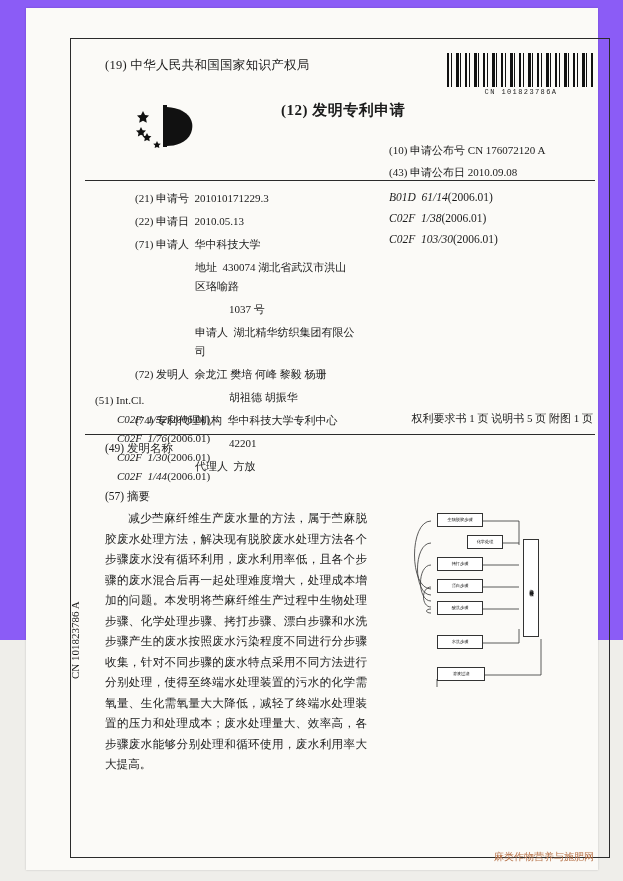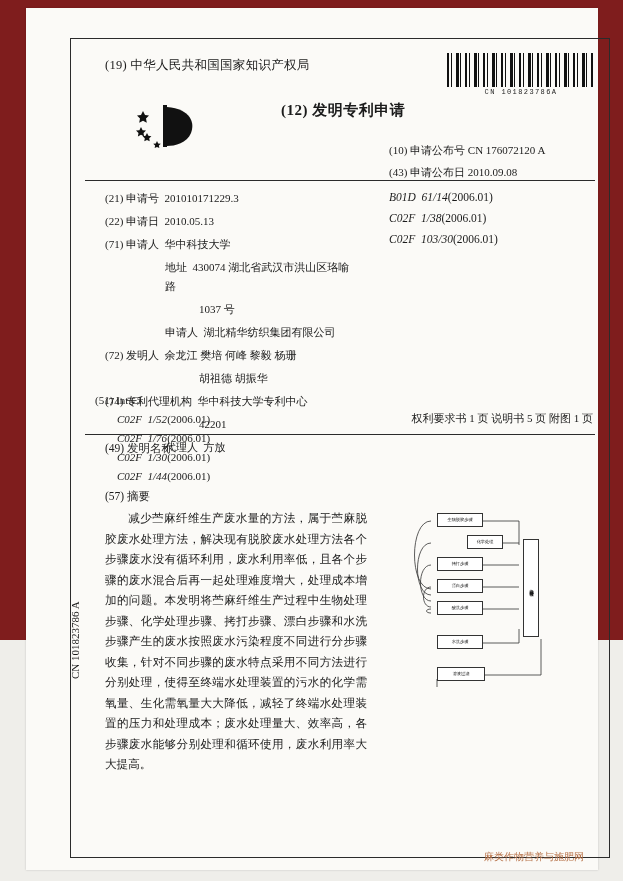--- a/index.html
+++ b/index.html
@@ -7,21 +7,21 @@
     width:623px;height:881px;
     background:#efeeea;
     font-family:"Liberation Serif", serif;
     color:#1b1b1b;
     overflow:hidden;
   }
   .page{
     position:absolute;
     left:0;top:0;
     width:623px;height:640px;
-    background:#7f1d1d;
+    background:#8b5cf6;
   }
   .sheet{
     position:absolute;
     left:26px;top:8px;
     width:572px;height:862px;
     background:#fbfaf7;
     box-shadow:0 0 2px rgba(0,0,0,.18);
   }
   .frame{
     position:absolute;
@@ -75,21 +75,21 @@
     position:absolute;left:14px;right:14px;
     border-top:1px solid #2b2b2b;
   }
   .rule-top{top:141px;}
   .rule-mid{top:395px;}
   
   .bib{
     position:absolute;left:34px;top:150px;width:250px;
     font-size:11px;line-height:19px;
   }
-  .bib .row{position:relative;margin-bottom:4px;}
+  .bib .row{position:relative;margin-bottom:4px;margin-left:30px;}
   .bib .code{display:inline;}
   .bib .ind{display:block;padding-left:60px;}
   .bib .ind2{display:block;padding-left:94px;}
   
   .ipc-right{
     position:absolute;left:318px;top:148px;
     font-size:11.5px;line-height:21px;
     font-family:"Liberation Serif", serif;
     font-style:italic;
   }
@@ -150,21 +150,21 @@
   
   .side-no{
     position:absolute;left:-2px;top:640px;
     font-size:11px;
     transform:rotate(-90deg);
     transform-origin:left top;
     white-space:nowrap;
     font-family:"Liberation Serif", serif;
   }
   .watermark{
-    position:absolute;right:14px;bottom:6px;
+    position:absolute;right:4px;bottom:6px;
     font-size:10px;color:#b8734a;
     font-family:"Liberation Sans", sans-serif;
   }
 </style>
 </head>
 <body>
 
 <div class="page">
   <div class="sheet">
     <div class="frame">

